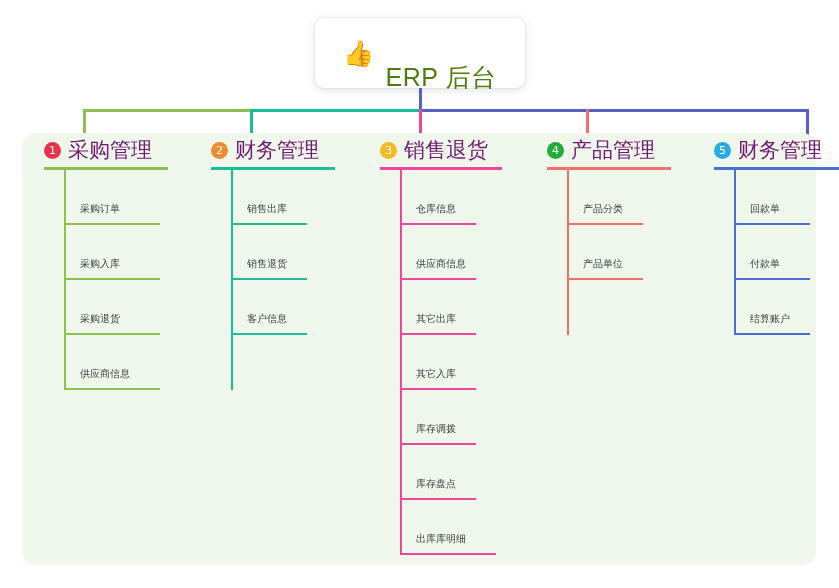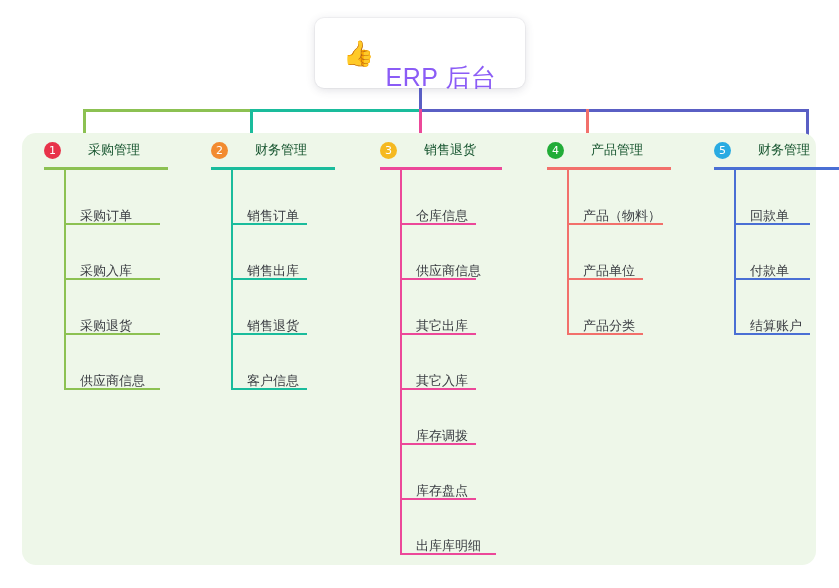--- a/index.html
+++ b/index.html
@@ -17,21 +17,21 @@
   
   .root-card{
     position:absolute;left:315px;top:18px;width:210px;height:70px;
     background:#ffffff;border-radius:9px;
     box-shadow:0 2px 10px rgba(60,64,90,.16),0 0 0 1px rgba(70,75,100,.05);
     display:flex;align-items:center;justify-content:center;
     box-sizing:border-box;
   }
   .root-inner{display:flex;align-items:center;gap:11px;}
   .root-emoji{font-size:25px;line-height:1;font-family:"DejaVu Sans",sans-serif;}
-  .root-text{font-size:25px;color:#8b5cf6;letter-spacing:.5px;white-space:nowrap;margin-top:48px;}
+  .root-text{font-size:25px;color:#4d7c0f;letter-spacing:.5px;white-space:nowrap;margin-top:48px;}
 
   
   .conn{position:absolute;}
   .stem{left:419px;top:88px;width:3px;height:23px;background:#5a5fc4;}
   .bus-seg{top:109px;height:3px;}
   .bus-a{left:83px;width:169px;background:#8cc152;}
   .bus-b{left:250px;width:171px;background:#1abc9c;}
   .bus-c{left:419px;width:390px;background:#5a5fc4;}
   .drop{top:109px;width:3px;height:29px;}
   .drop-1{left:83px;background:#8cc152;}
@@ -52,34 +52,34 @@
   .col-4{left:523px;} .col-5{left:690px;}
   .col-5{width:140px;}
 
   .col-head{display:flex;align-items:center;gap:7px;height:34px;padding-left:2px;}
   .badge{
     width:17px;height:17px;border-radius:50%;
     display:flex;align-items:center;justify-content:center;
     color:#ffffff;font-size:11px;line-height:1;flex:0 0 auto;
     font-family:"DejaVu Sans",sans-serif;
   }
-  .col-title{font-size:13px;color:#14532d;white-space:nowrap;margin-left:20px;}
+  .col-title{font-size:21px;color:#701a75;white-space:nowrap;}
   .head-rule{height:3px;width:124px;margin-left:2px;}
   .col-3 .head-rule{width:122px;}
   .col-5 .head-rule{width:126px;}
 
   .col-body{position:relative;margin-left:2px;padding-top:0;}
   .spine{position:absolute;left:20px;top:0;width:2px;}
   .item{
     position:relative;height:55px;
     display:flex;align-items:flex-end;
   }
   .item-label{
-    position:absolute;left:36px;bottom:0;
-    font-size:13px;color:#3a3d42;white-space:nowrap;
+    position:absolute;left:36px;bottom:9px;
+    font-size:10px;color:#3a3d42;white-space:nowrap;
   }
   .item-rule{position:absolute;left:20px;bottom:0;height:2px;width:76px;}
   .item-wide .item-rule{width:96px;}
 </style>
 </head>
 <body>
 
 <div id="mindmap">
 
   <div class="root-card">
@@ -130,24 +130,20 @@
 
     <div class="col col-2">
       <div class="col-head">
         <span class="badge" style="background: rgb(242, 139, 48);">2</span>
         <span class="col-title">财务管理</span>
       </div>
       <div class="head-rule" style="background: rgb(26, 188, 156);"></div>
       <div class="col-body">
         <div class="spine" style="background: rgb(26, 188, 156); height: 220px;"></div>
         <div class="item">
-          <span class="item-label">销售订单</span>
-          <span class="item-rule" style="background: rgb(26, 188, 156);"></span>
-        </div>
-        <div class="item">
           <span class="item-label">销售出库</span>
           <span class="item-rule" style="background: rgb(26, 188, 156);"></span>
         </div>
         <div class="item">
           <span class="item-label">销售退货</span>
           <span class="item-rule" style="background: rgb(26, 188, 156);"></span>
         </div>
         <div class="item">
           <span class="item-label">客户信息</span>
           <span class="item-rule" style="background: rgb(26, 188, 156);"></span>
@@ -195,32 +191,28 @@
     </div>
 
     <div class="col col-4">
       <div class="col-head">
         <span class="badge" style="background: rgb(34, 172, 56);">4</span>
         <span class="col-title">产品管理</span>
       </div>
       <div class="head-rule" style="background: rgb(242, 112, 107);"></div>
       <div class="col-body">
         <div class="spine" style="background: rgb(242, 112, 107); height: 165px;"></div>
-        <div class="item item-wide">
-          <span class="item-label">产品（物料）</span>
+        <div class="item">
+          <span class="item-label">产品分类</span>
           <span class="item-rule" style="background: rgb(242, 112, 107);"></span>
         </div>
         <div class="item">
           <span class="item-label">产品单位</span>
           <span class="item-rule" style="background: rgb(242, 112, 107);"></span>
         </div>
-        <div class="item">
-          <span class="item-label">产品分类</span>
-          <span class="item-rule" style="background: rgb(242, 112, 107);"></span>
-        </div>
       </div>
     </div>
 
     <div class="col col-5">
       <div class="col-head">
         <span class="badge" style="background: rgb(41, 171, 226);">5</span>
         <span class="col-title">财务管理</span>
       </div>
       <div class="head-rule" style="background: rgb(74, 111, 212);"></div>
       <div class="col-body">

